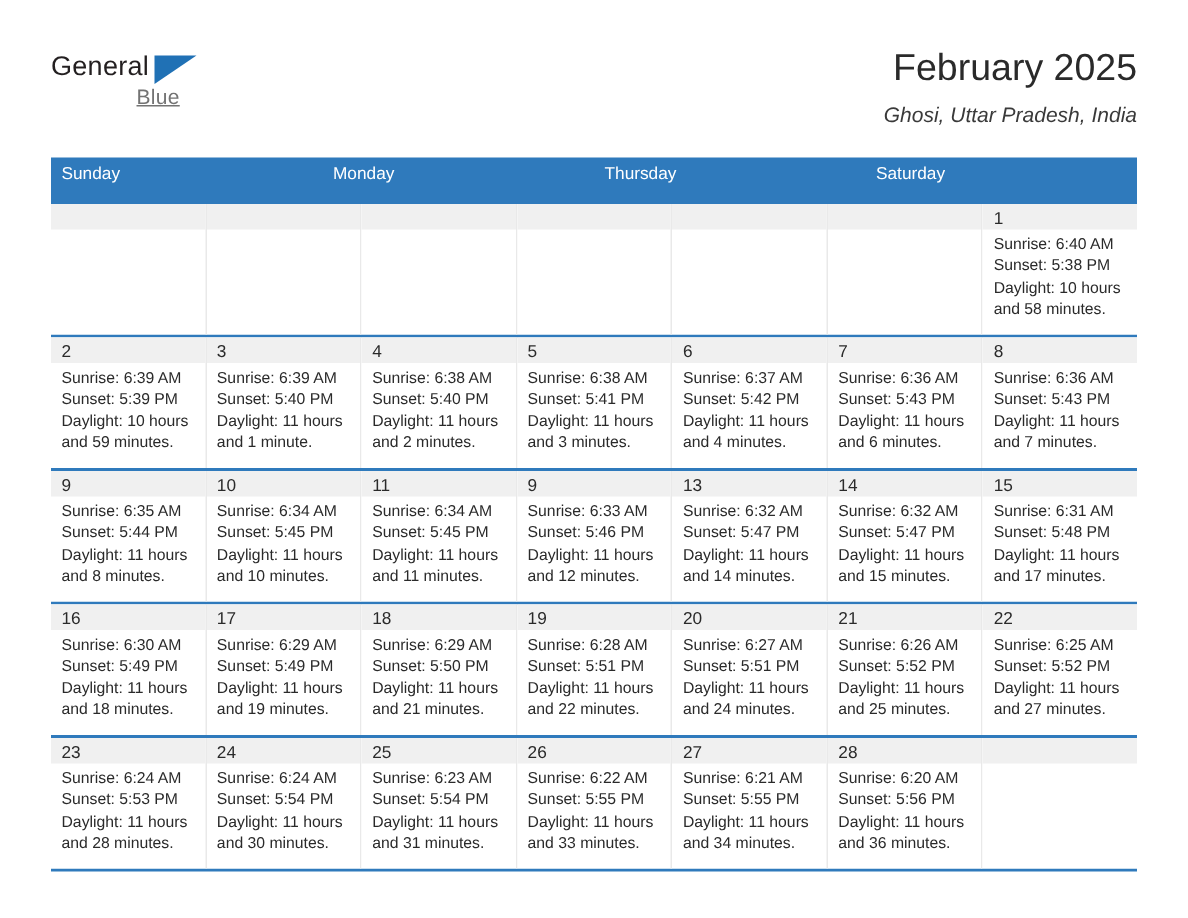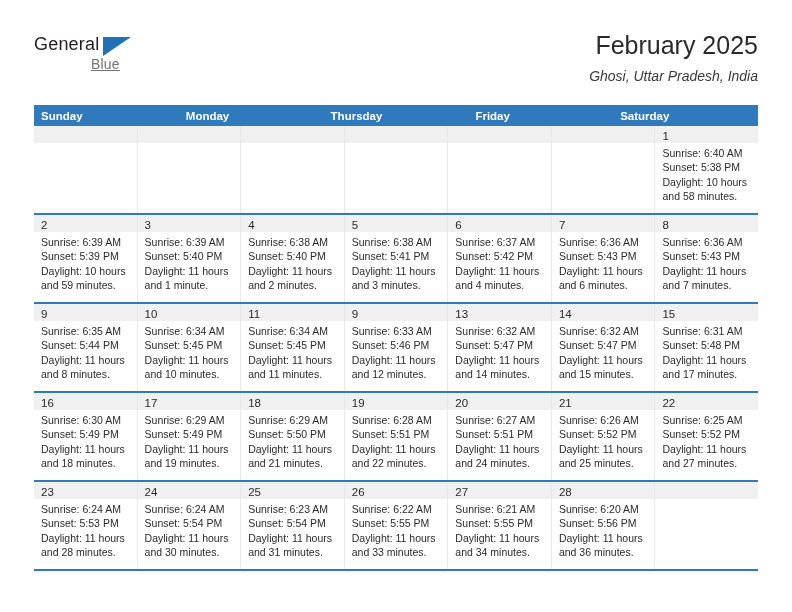--- a/index.html
+++ b/index.html
@@ -99,23 +99,22 @@
   }
   .dow-row {
     background: #2f7abc;
   }
   .dow-cell {
     flex: 1 1 0;
     min-width: 0;
     color: #ffffff;
     font-size: 11.5px;
     line-height: 19px;
-    padding: 2px 0 0 7px;
+    padding: 2px 0 10px 7px;
     box-sizing: border-box;
-    font-weight: bold;
   }
 
   .week-row {
     border-top: 2px solid #2f7abc;
   }
   .week-row.first {
     border-top: none;
   }
   .day-cell {
     flex: 1 1 0;
@@ -173,21 +172,20 @@
       <div class="month-title">February 2025</div>
       <div class="location">Ghosi, Uttar Pradesh, India</div>
     </div>
   </div>
 
   <div class="calendar">
     <div class="cal-row dow-row" id="dow-row">
         <div class="dow-cell">Sunday</div>
         <div class="dow-cell">Monday</div>
         <div class="dow-cell">Thursday</div>
-        <div class="dow-cell">Friday</div>
         <div class="dow-cell">Saturday</div>
       </div>
     <div id="weeks-container">
         <div class="cal-row week-row first">
           <div class="day-cell empty-cell">
             <div class="day-number-band"><span class="day-number"></span></div>
             <div class="day-details"></div>
           </div>
           <div class="day-cell empty-cell">
             <div class="day-number-band"><span class="day-number"></span></div>

